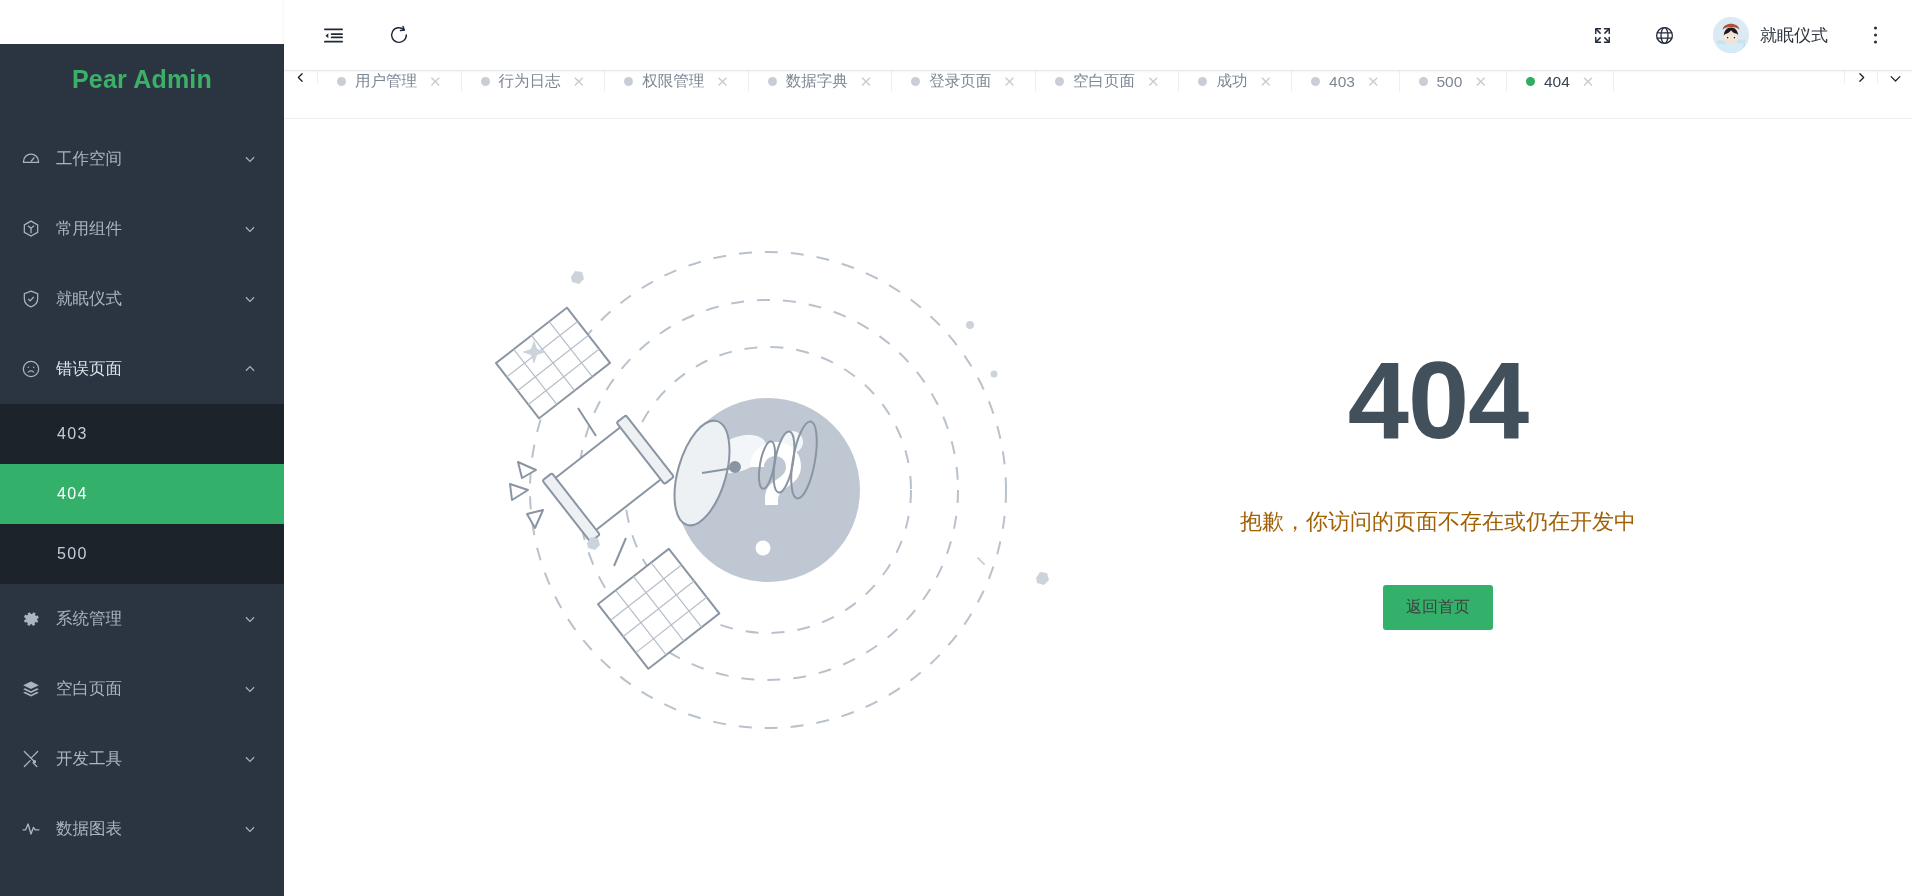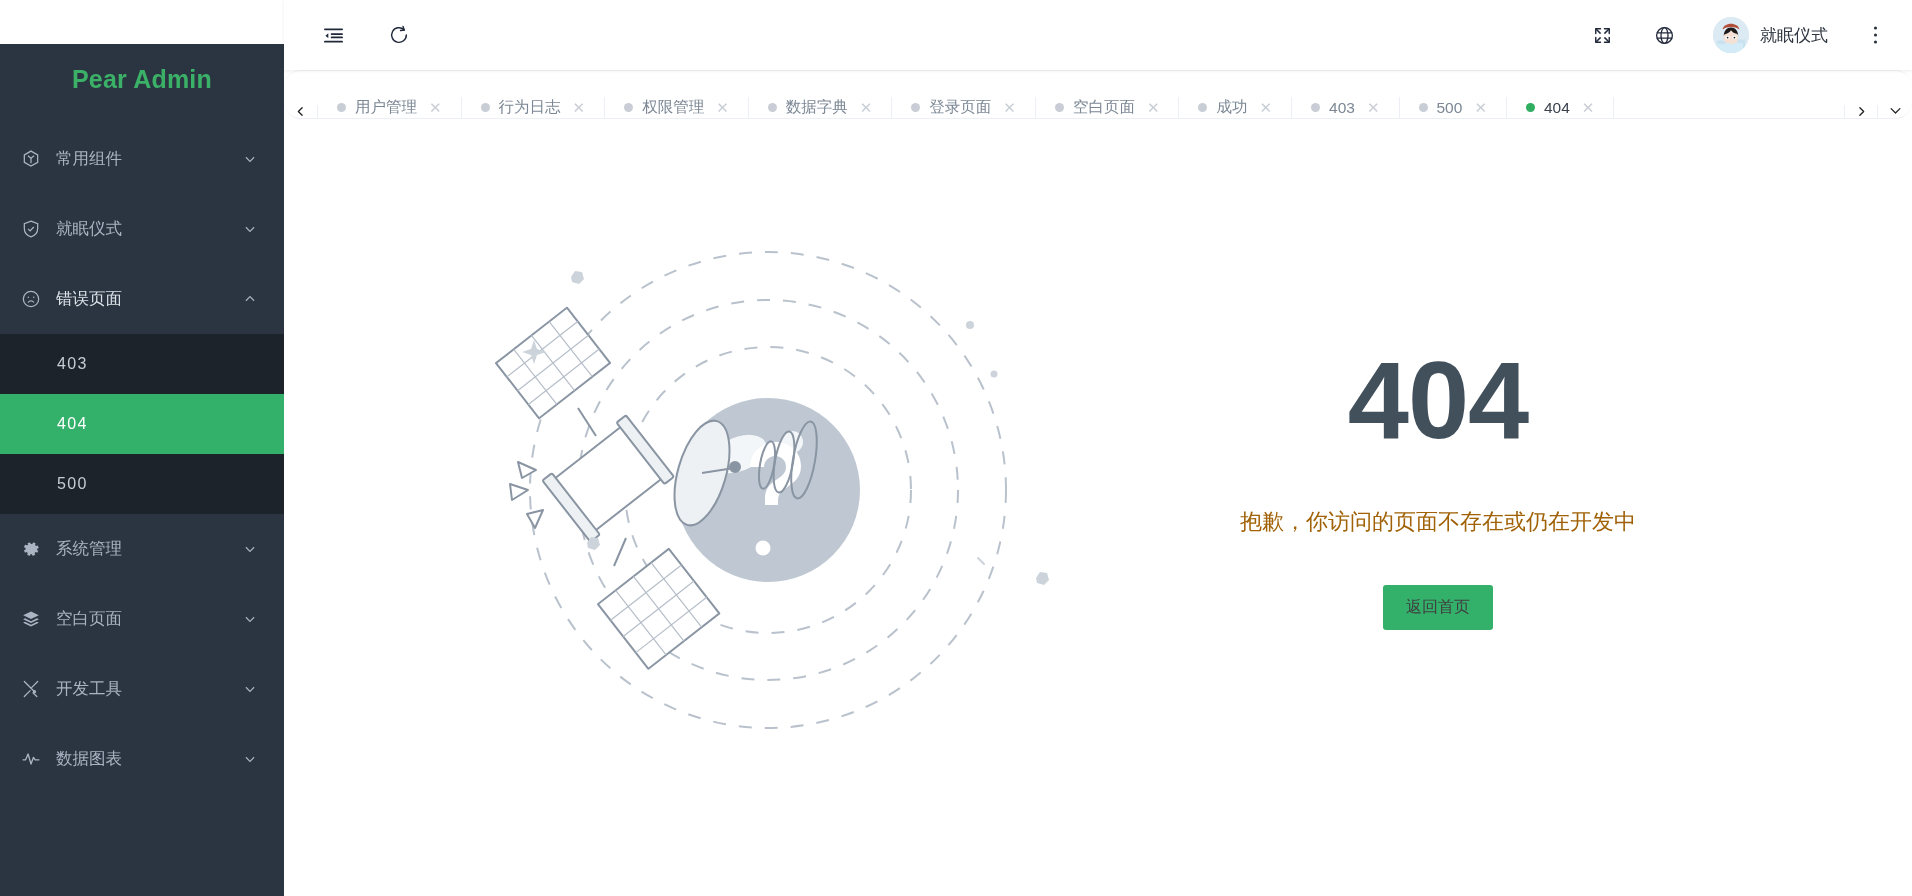--- a/index.html
+++ b/index.html
@@ -92,25 +92,24 @@
     background: #d7eaf5;
     position: relative;
   }
   .username { font-size: 17px; color: #2f3640; white-space: nowrap; }
   .kebab { width: 22px; height: 26px; display:flex; align-items:center; justify-content:center; color:#2f3640; cursor:pointer; font-size: 20px; letter-spacing:0; }
 
   
   .tabbar {
     height: 49px; flex: 0 0 49px;
     background: #fff;
-    display: flex; align-items: flex-end;
+    display: flex; align-items: flex-start;
     border-bottom: 1px solid #eceff3;
     border-top: 1px solid #f2f4f7;
     overflow: hidden;
-    border-radius: 17px;
   }
   .tab-nav {
     width: 34px; flex: 0 0 34px;
     display: flex; align-items: center; justify-content: center;
     border-right: 1px solid #eceff3;
     color: #222; cursor: pointer;
   }
   .tab-nav.right { border-right: 1px solid #eceff3; border-left: 1px solid #eceff3; }
   .tab-nav.down { border-right: none; border-left: none; }
   .tabs-scroll { flex: 1 1 auto; display: flex; align-items: stretch; overflow: hidden; }
@@ -165,20 +164,34 @@
 </head>
 <body>
 
 <div class="app">
 
   <aside class="sidebar">
     <div class="logo">Pear Admin</div>
 
     <nav class="menu">
 
+      <div class="menu-item">
+        <span class="mi-icon">
+          <svg width="20" height="20" viewBox="0 0 24 24" fill="none" stroke="currentColor" stroke-width="1.5">
+            <path d="M3 15a9 9 0 0 1 18 0v1H3z"></path>
+              <path d="M12 15l4-5"></path>
+          </svg>
+        </span>
+        <span class="mi-label">工作空间</span>
+        <span class="mi-arrow">
+          <svg width="14" height="14" viewBox="0 0 24 24" fill="none" stroke="currentColor" stroke-width="2">
+              <path d="M5 9l7 7 7-7"></path>
+            </svg>
+        </span>
+      </div>
 
       <div class="menu-item">
         <span class="mi-icon">
           <svg width="20" height="20" viewBox="0 0 24 24" fill="none" stroke="currentColor" stroke-width="1.5">
             <path d="M12 2.5l8 4.5v9l-8 4.5-8-4.5v-9z"></path>
               <path d="M12 11v6"></path>
               <path d="M8.3 8.2L12 11l3.7-2.8"></path>
           </svg>
         </span>
         <span class="mi-label">常用组件</span>

